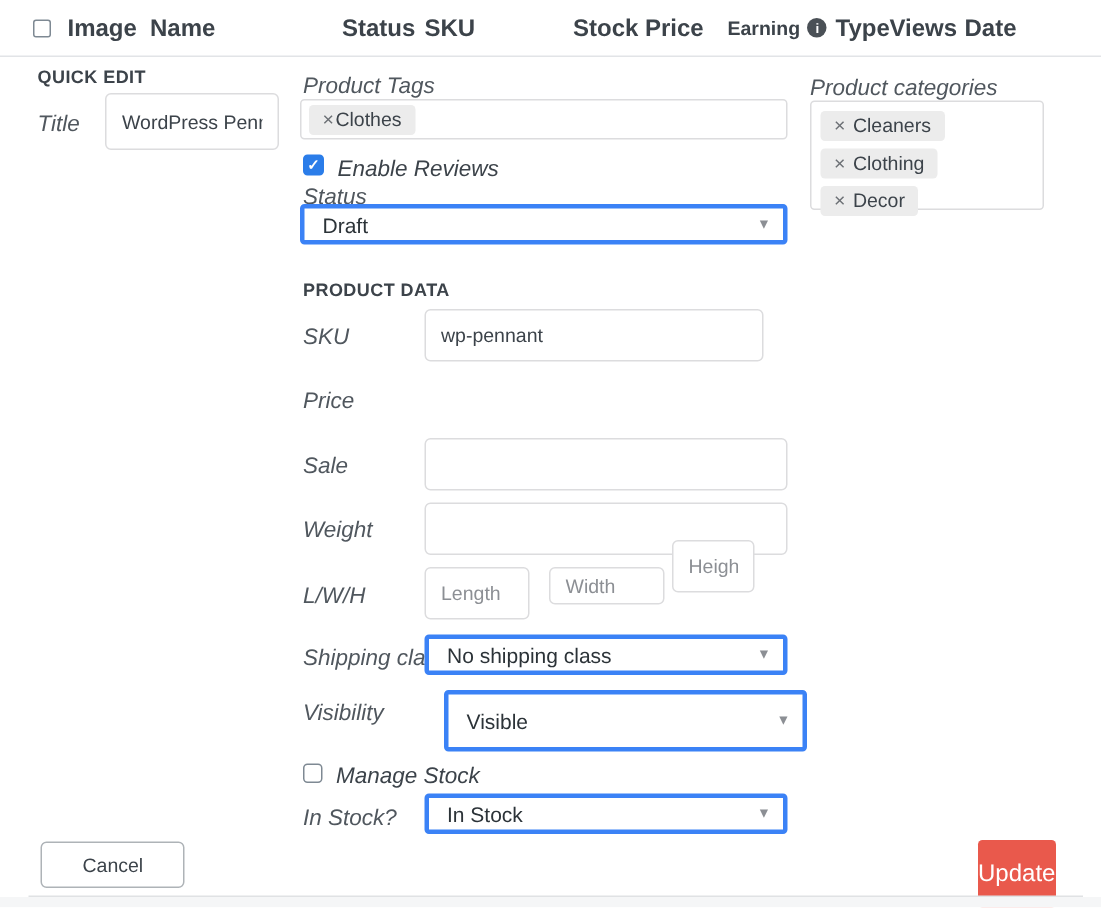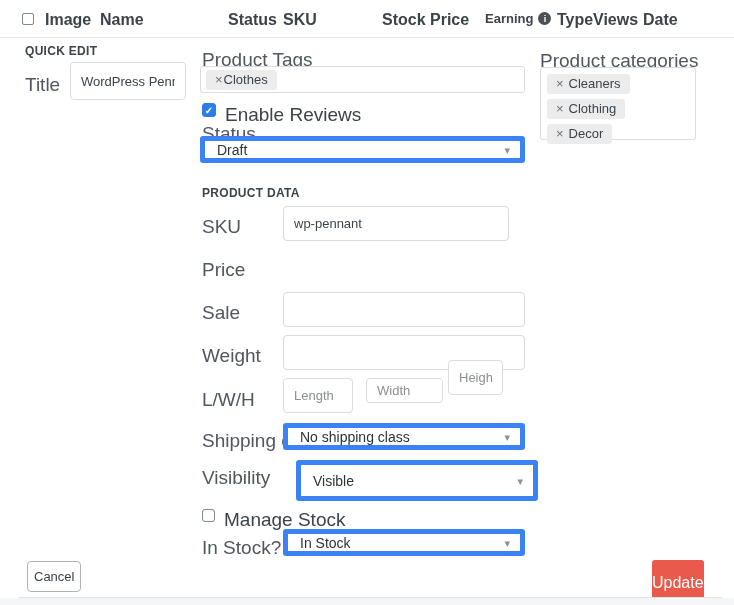--- a/index.html
+++ b/index.html
@@ -14,40 +14,40 @@
   .hdr-checkbox { position: absolute; left: 22px; top: 13px; width: 12px; height: 12px;
                   border: 1.5px solid #7e8993; border-radius: 2px; background: #fff; cursor: pointer; }
   .earning-group { position: absolute; left: 485px; top: 11px; display: flex; align-items: center; gap: 5px; }
   .earning-group .col-text { font-size: 13px; font-weight: 700; color: #3c434a; }
   .info-icon { width: 13px; height: 13px; border-radius: 50%; background: #4a5056; color: #fff;
                font-size: 9px; font-weight: 700; display: inline-flex; align-items: center;
                justify-content: center; font-style: normal; }
 
   
   .section-title { position: absolute; font-size: 12px; font-weight: 700; color: #3c434a; letter-spacing: .3px; }
-  .lbl { position: absolute; font-size: 19px; color: #50575e; white-space: nowrap; }
+  .lbl { position: absolute; font-size: 15px; color: #50575e; white-space: nowrap; font-style: italic; }
   .ti { position: absolute; border: 1px solid #dcdcde; border-radius: 4px; background: #fff;
         font-family: inherit; font-size: 13px; color: #3c434a; padding: 0 10px; outline: none; }
   .ti::placeholder { color: #8c8f94; }
-  .sel { position: absolute; border: 5px solid #3b82f6; border-radius: 3px; background: #fff;
+  .sel { position: absolute; border: 3px solid #3b82f6; border-radius: 3px; background: #fff;
          display: flex; align-items: center; padding: 0 12px; font-size: 14px; color: #2c3338; cursor: pointer; }
   .caret { position: absolute; right: 10px; top: 50%; transform: translateY(-50%);
            color: #8c8f94; font-size: 11px; line-height: 1; }
   .chipbox { position: absolute; border: 1px solid #dcdcde; border-radius: 3px; background: #fff;
              display: flex; flex-wrap: wrap; align-content: flex-start; gap: 5px; padding: 3px 5px; }
   .chip { display: inline-flex; align-items: center; background: #ececec; border-radius: 3px;
           padding: 2px 9px; font-size: 13px; color: #3c434a; gap: 5px; line-height: 16px; cursor: default; }
   .chip .x { color: #6c7075; font-size: 13px; cursor: pointer; }
   .cb { position: absolute; width: 14px; height: 14px; border: 1.5px solid #7e8993; border-radius: 3px;
         background: #fff; cursor: pointer; }
   .cb.checked { background: #2b7de9; border-color: #2b7de9; color: #fff; display: flex;
                 align-items: center; justify-content: center; font-size: 10px; font-weight: 700; }
 
   
-  .btn-cancel { position: absolute; left: 27px; top: 561px; height: 31px; padding: 0 6px;
+  .btn-cancel { position: absolute; left: 27px; top: 561px; height: 31px; padding: 0 27px;
                 background: #fff; border: 1px solid #aeb3b7; border-radius: 4px; font-family: inherit;
                 font-size: 13px; color: #3c434a; cursor: pointer; }
   .btn-update { position: absolute; left: 652px; top: 560px; height: 45px; padding: 0 0;
                 background: #e9594c; border: none; border-radius: 3px; font-family: inherit;
                 font-size: 16px; color: #fff; cursor: pointer; }
 
   .bottom-line { position: absolute; left: 19px; top: 597px; width: 703px; height: 1px; background: #e0e2e4; }
   .bottom-strip { position: absolute; left: 0; top: 598px; width: 734px; height: 7px; background: #f5f6f7; }
 </style>
 </head>

